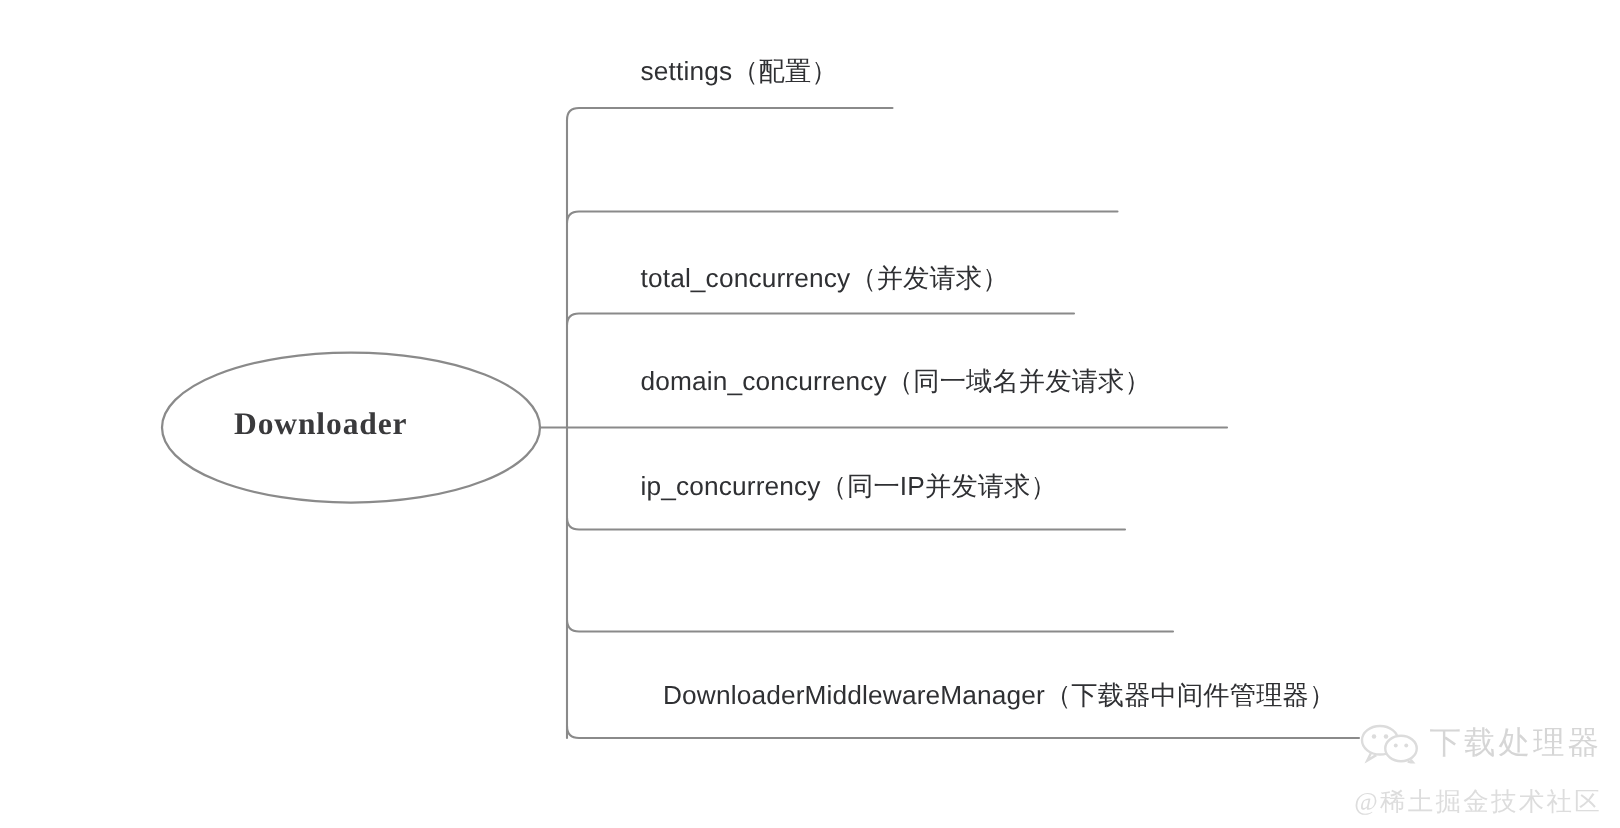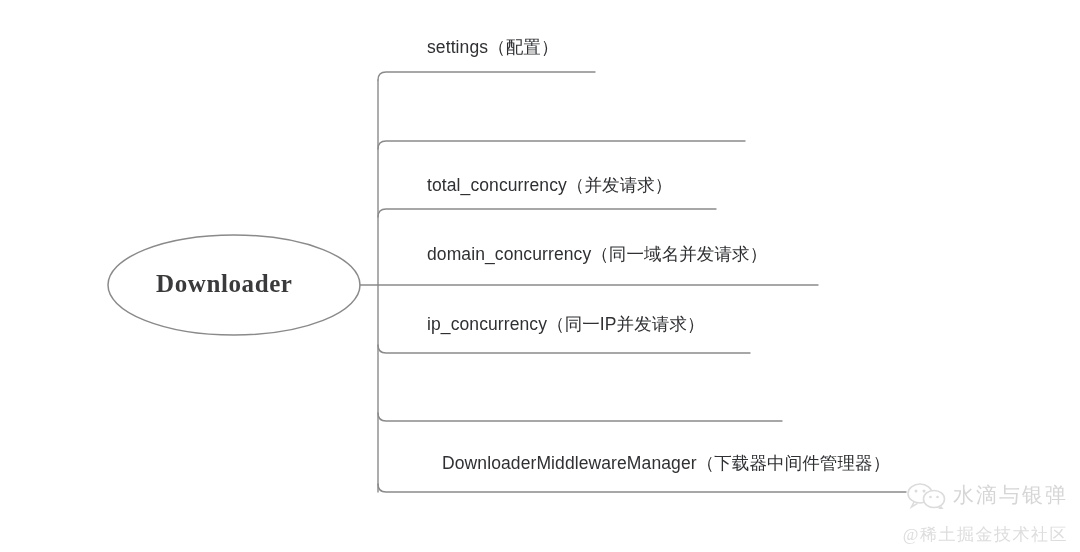--- a/index.html
+++ b/index.html
@@ -33,21 +33,21 @@
     color: #2f3033;
     white-space: nowrap;
     letter-spacing: 0.1px;
     line-height: 1;
     text-align: center;
   }
   .root-label {
     position: absolute;
     font-family: "Liberation Serif", "DejaVu Serif", serif;
     font-weight: bold;
-    font-size: 25px;
+    font-size: 21px;
     color: #3a3a3c;
     white-space: nowrap;
     letter-spacing: 0.6px;
     left: 156px;
     top: 270px;
   }
   #watermark {
     position: absolute;
     right: 12px;
     bottom: 6px;
@@ -127,18 +127,18 @@
           <ellipse cx="29" cy="18" rx="10.5" ry="8.5" fill="#ffffff"></ellipse>
           <path d="M35.5 25.5 L38 28.5 L33.5 26.6"></path>
         </g>
         <g fill="#dcdcdc">
           <circle cx="11" cy="10" r="1.5"></circle>
           <circle cx="19" cy="10" r="1.5"></circle>
           <circle cx="25.5" cy="16" r="1.3"></circle>
           <circle cx="32.5" cy="16" r="1.3"></circle>
         </g>
       </svg>
-      <span class="wm-name">水滴与银弹</span>
+      <span class="wm-name">下载处理器</span>
     </div>
     <div class="wm-handle">@稀土掘金技术社区</div>
   </div>
 
 </div>
 
 </body></html>

